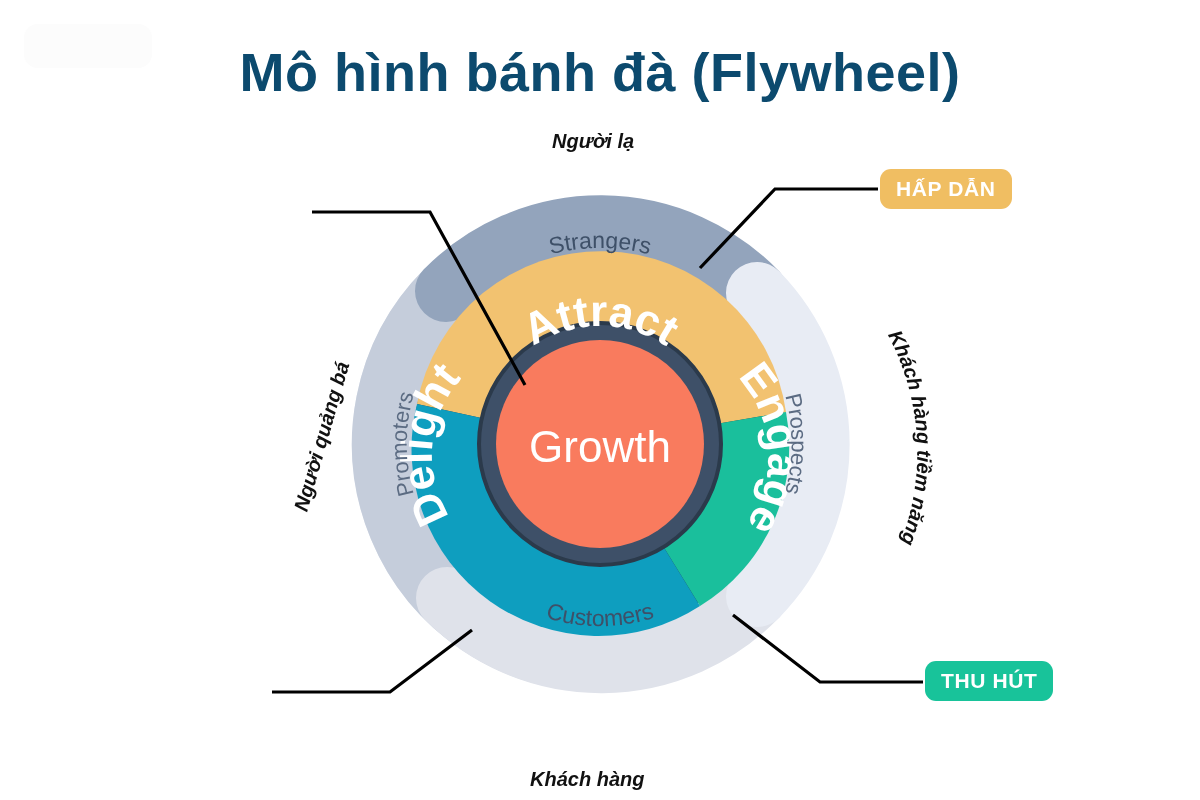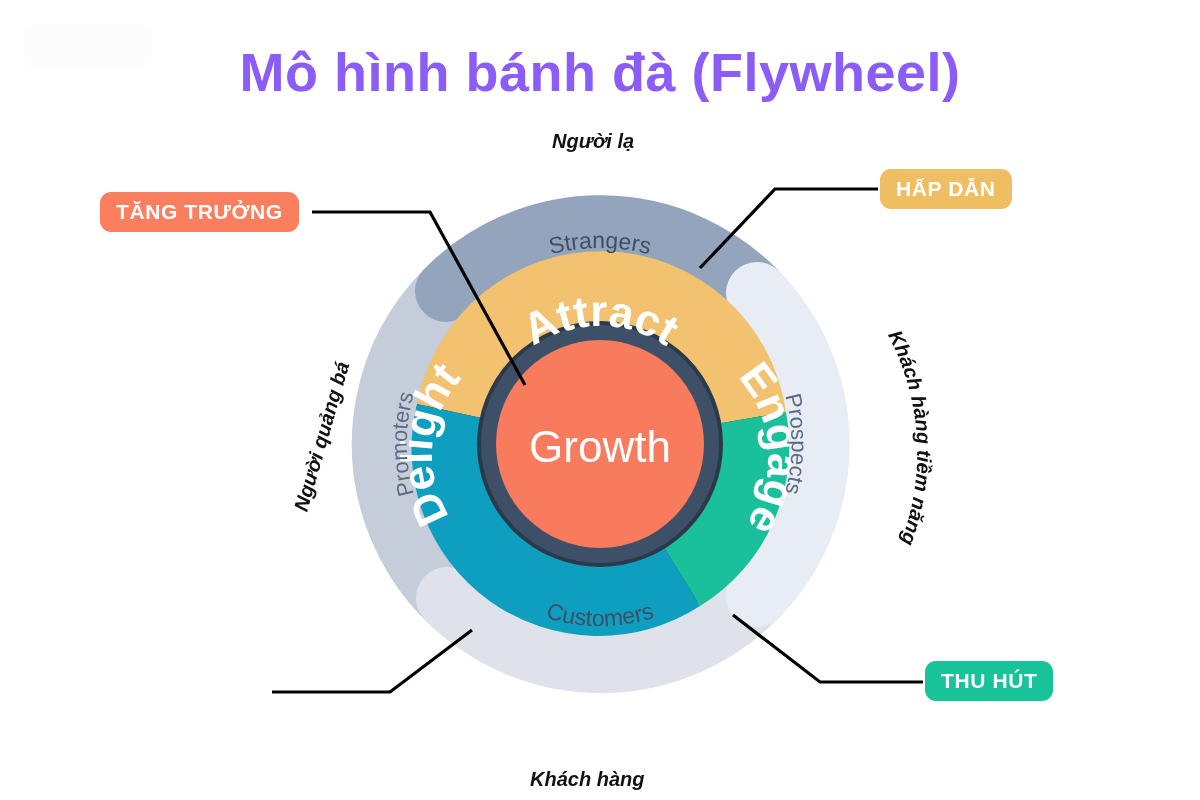--- a/index.html
+++ b/index.html
@@ -12,21 +12,21 @@
     position:relative;
   }
   #stage{position:absolute;left:0;top:0;width:1200px;height:800px;}
 
   
   .title{
     position:absolute;left:0;top:44px;width:1200px;
     text-align:center;
     font-size:54px;
     font-weight:700;
-    color:#8b5cf6;
+    color:#0c4a6e;
     letter-spacing:0.5px;
     line-height:1.05;
     white-space:nowrap;
   }
 
   
   .ghost-rect{
     position:absolute;left:24px;top:24px;width:128px;height:44px;
     background:#fcfcfc;border-radius:14px;
   }
@@ -166,17 +166,16 @@
       <path d="M 272 692 L 390 692 L 472 630"></path>
 
       <path d="M 923 682 L 820 682 L 733 615"></path>
     </g>
   </svg>
 
   <div class="vn-label" id="vn-strangers">Người lạ</div>
   <div class="vn-label" id="vn-customers">Khách hàng</div>
   <div class="vn-label" id="vn-promoters">Người quảng bá</div>
 
-  <div class="badge" id="badge-growth">TĂNG TRƯỞNG</div>
   <div class="badge" id="badge-attract">HẤP DẪN</div>
   <div class="badge" id="badge-engage">THU HÚT</div>
 
 </div>
 
 </body></html>

